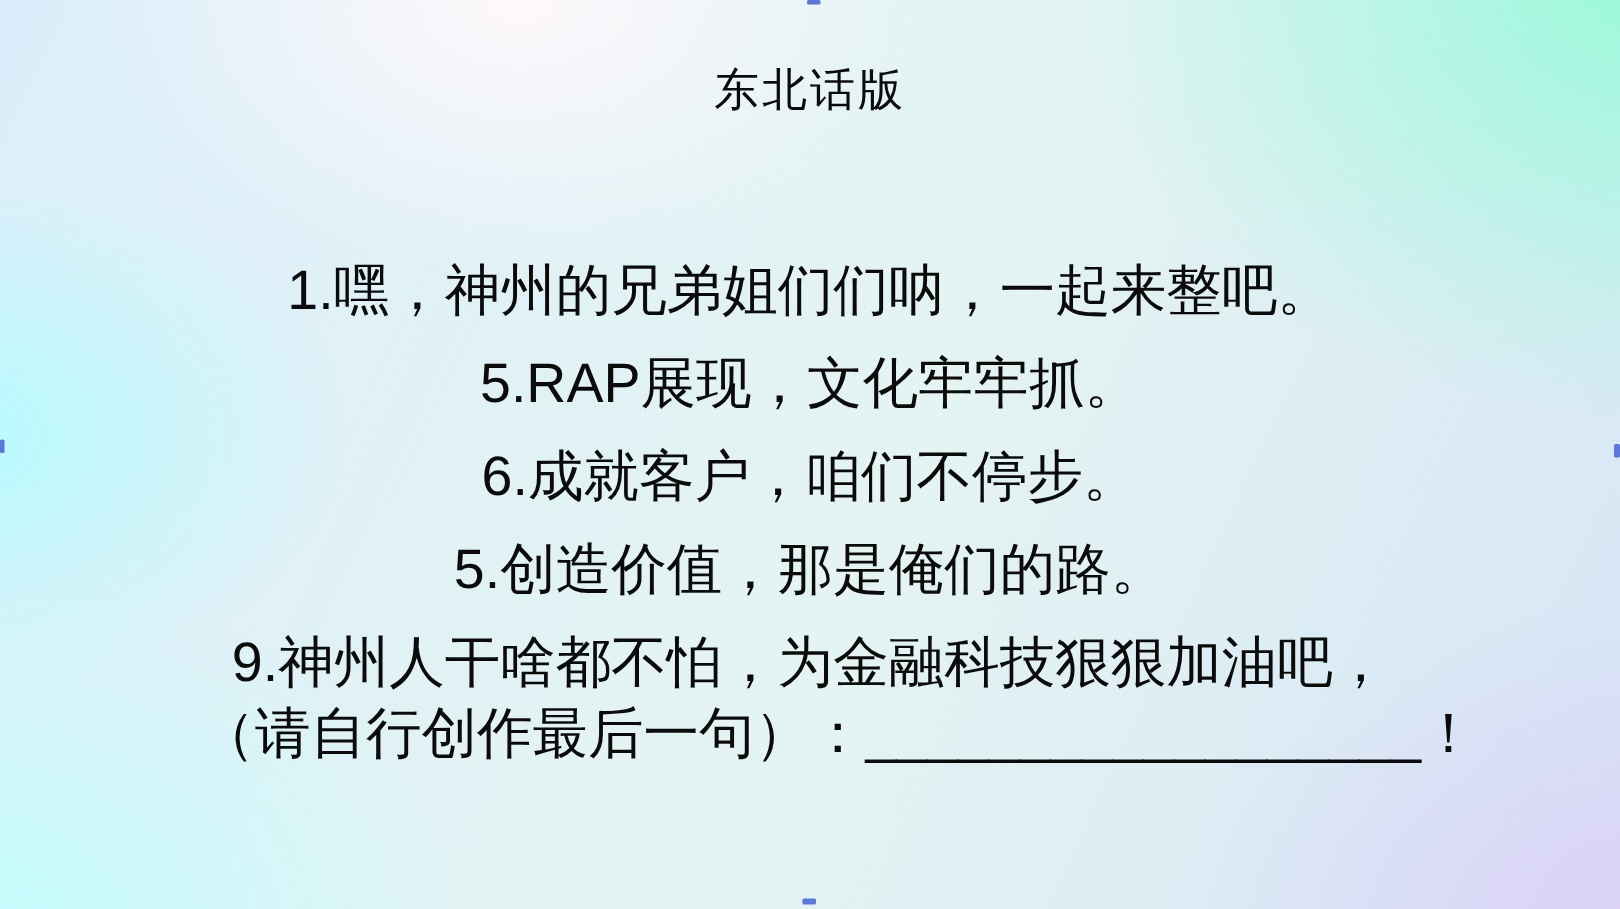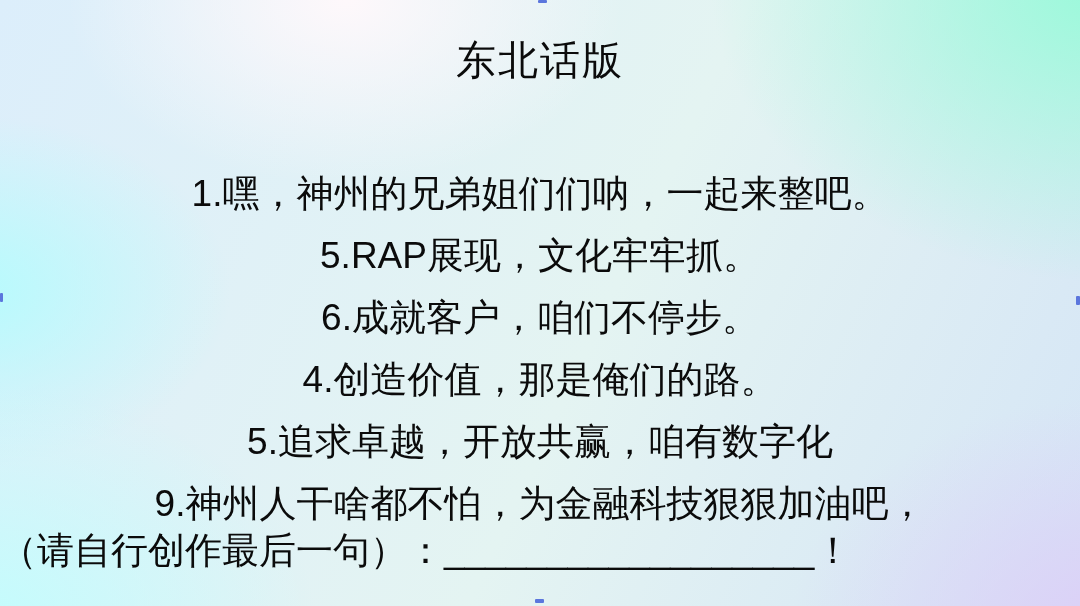--- a/index.html
+++ b/index.html
@@ -21,21 +21,21 @@
       radial-gradient(48% 60% at 103% 103%, var(--c-bottomright, #dccff7), transparent 62%),
       radial-gradient(52% 65% at -3% 103%, var(--c-bottomleft, #c2fdfd), transparent 62%),
       radial-gradient(42% 50% at -3% 48%, var(--c-leftmid, #b6fbfd), transparent 58%),
       radial-gradient(38% 45% at 32% 0%, var(--c-highlight, #fef8fb), transparent 68%),
       linear-gradient(115deg, var(--c-base1, #dceefb) 0%, var(--c-base2, #e4f4f2) 55%, var(--c-base3, #d5e5f6) 100%);
   }
   .title {
     margin: 0;
     padding-top: 44px;
     text-align: center;
-    font-size: 40px;
+    font-size: 30px;
     line-height: 33px;
     font-weight: normal;
     letter-spacing: 2px;
   }
   .content {
     margin-top: 93px;
     display: flex;
     flex-direction: column;
   }
   .line {
@@ -43,20 +43,21 @@
     line-height: 47px;
     text-align: center;
     white-space: nowrap;
   }
   .line + .line {
     margin-top: 15px;
   }
   .line.continuation {
     margin-top: 0;
     text-align: left;
+    padding-left: 133px;
   }
   .mark {
     position: absolute;
     background: var(--c-mark, #5b76dd);
     border-radius: 1px;
   }
   .mark-top    { left: 538px; top: 0;     width: 9px; height: 3px; }
   .mark-bottom { left: 535px; top: 599px; width: 9px; height: 4px; }
   .mark-left   { left: 0;     top: 293px; width: 3px; height: 9px; }
   .mark-right  { left: 1076px; top: 296px; width: 4px; height: 9px; }
@@ -70,19 +71,18 @@
   <div class="mark mark-bottom"></div>
   <div class="mark mark-left"></div>
   <div class="mark mark-right"></div>
 
   <h1 class="title">东北话版</h1>
 
   <div class="content">
     <div class="line">1.嘿，神州的兄弟姐们们呐，一起来整吧。</div>
     <div class="line">5.RAP展现，文化牢牢抓。</div>
     <div class="line">6.成就客户，咱们不停步。</div>
-    <div class="line">4.创造价值，那是俺们的路。</div>
-    <div class="line">5.追求卓越，开放共赢，咱有数字化</div>
+    <div class="line">5.创造价值，那是俺们的路。</div>
     <div class="line">9.神州人干啥都不怕，为金融科技狠狠加油吧，</div>
     <div class="line continuation">（请自行创作最后一句）：__________________！</div>
   </div>
 
 </div>
 
 </body></html>

